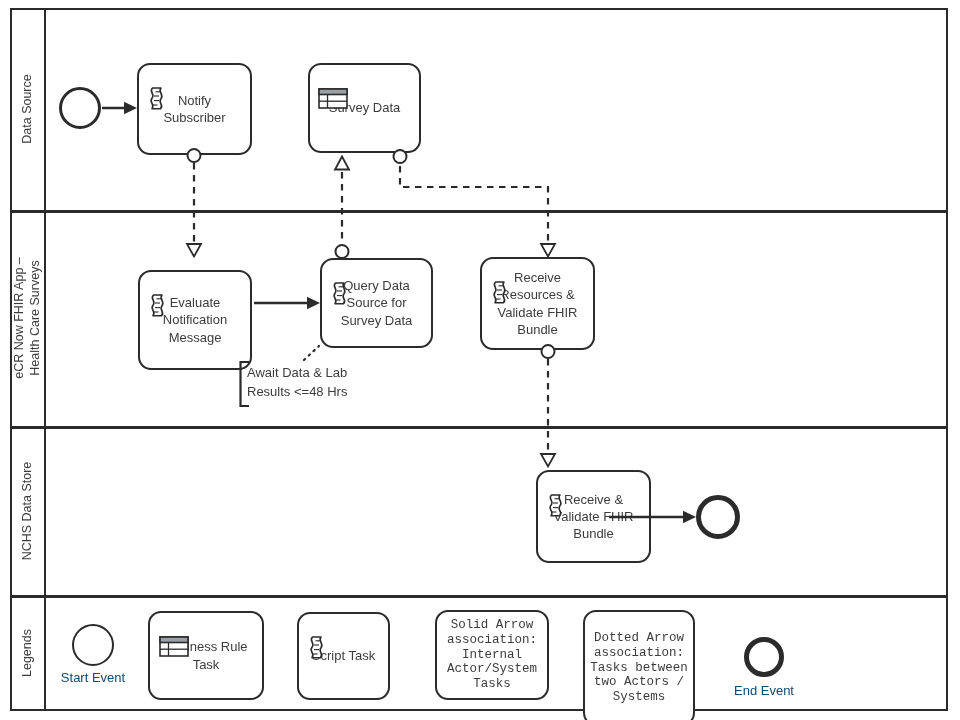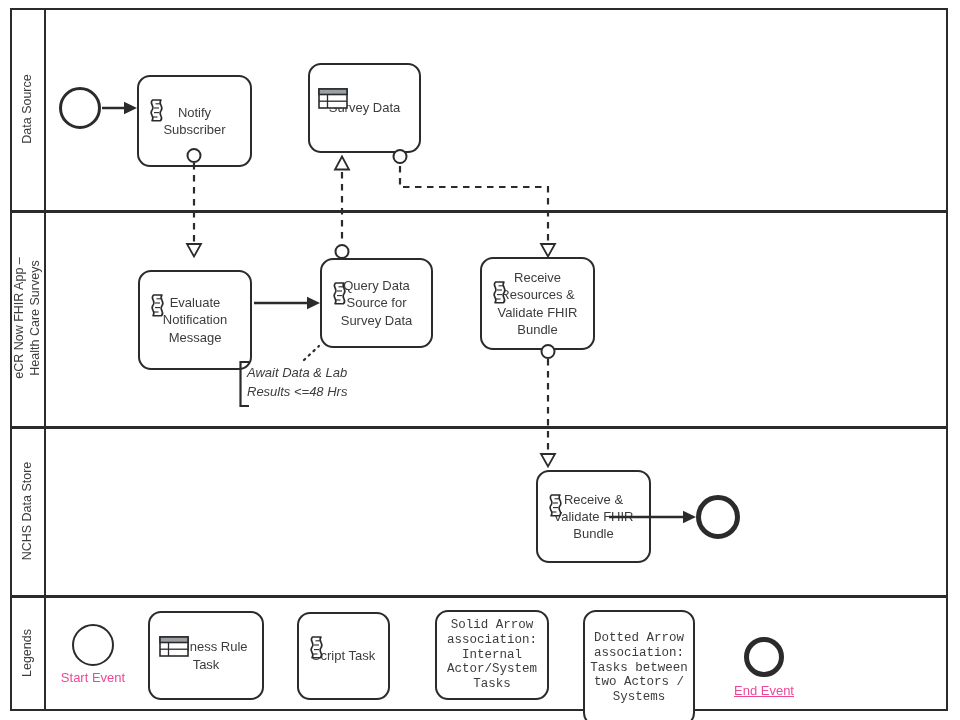--- a/index.html
+++ b/index.html
@@ -10,21 +10,21 @@
   .vline{position:absolute;left:43.5px;top:8px;width:2.5px;height:703px;background:#2b2b2b;}
   .lane-label{position:absolute;height:34px;transform:rotate(-90deg);display:flex;align-items:center;justify-content:center;
     text-align:center;font-size:12.5px;line-height:1.3;color:#3c3c3c;white-space:pre-line;}
   .task{position:absolute;box-sizing:border-box;border:2.5px solid #2b2b2b;border-radius:13px;background:#fff;
     display:flex;align-items:center;justify-content:center;text-align:center;
     font-size:13px;line-height:1.32;color:#3c3c3c;white-space:pre-line;}
   .task .icon{position:absolute;top:4px;left:7px;}
   .legend-small{font-size:12.5px;line-height:1.18;font-family:Liberation Mono, monospace;}
   .event{position:absolute;box-sizing:border-box;border-radius:50%;background:#fff;border:3px solid #2b2b2b;}
   .event.thick{border-width:5px;}
-  .event-label{position:absolute;font-size:13px;color:#ec4899;text-align:center;}
+  .event-label{position:absolute;font-size:13px;color:#0c4a6e;text-align:center;}
   .annotation{position:absolute;font-size:13px;line-height:1.45;color:#3c3c3c;white-space:pre-line;text-align:left;}
   svg.overlay{position:absolute;left:0;top:0;width:960px;height:720px;pointer-events:none;}
   svg.overlay .solid{stroke:#2b2b2b;stroke-width:2.5;fill:none;}
   svg.overlay .dashed{stroke:#2b2b2b;stroke-width:2.2;fill:none;stroke-dasharray:6.5 5.5;}
   svg.overlay .dotted{stroke:#2b2b2b;stroke-width:2.2;fill:none;stroke-dasharray:1.5 5;stroke-linecap:round;}
   svg.overlay .fillhead{fill:#2b2b2b;stroke:none;}
   svg.overlay .openhead{fill:#ffffff;stroke:#2b2b2b;stroke-width:1.8;stroke-linejoin:miter;}
   svg.overlay .dot{fill:#ffffff;stroke:#2b2b2b;stroke-width:2;}
   svg.overlay .bracket{stroke:#2b2b2b;stroke-width:2.2;fill:none;}
 </style>
@@ -40,21 +40,21 @@
   <div class="vline"></div>
 
   <div class="lane-label" style="left:-74px;top:92px;width:202px;">Data Source</div>
   <div class="lane-label" style="left:-81px;top:301px;width:216px;">eCR Now FHIR App –
 Health Care Surveys</div>
   <div class="lane-label" style="left:-57px;top:494px;width:168px;">NCHS Data Store</div>
   <div class="lane-label" style="left:-30px;top:636px;width:114px;">Legends</div>
 
   <div class="event" style="left:59px;top:87px;width:42px;height:42px;"></div>
 
-  <div class="task" style="left:137px;top:75px;width:115px;height:92px;">
+  <div class="task" style="left:137px;top:63px;width:115px;height:92px;">
     <span class="icon">
       <svg width="21" height="25" viewBox="0 0 21 25">
         <path d="M6.5 2 C2.5 5.5 9.5 8.2 6 12.2 C2.5 16.2 9.5 18.7 6 22.7 L14.5 22.7 C18.5 19.2 11.5 16.7 15 12.7 C18.5 8.7 11.5 6 15 2 Z" fill="#fff" stroke="#2b2b2b" stroke-width="1.6" stroke-linejoin="round"></path>
         <line x1="9.5" y1="5.8" x2="14.5" y2="5.8" stroke="#2b2b2b" stroke-width="1.1"></line>
         <line x1="8" y1="10" x2="13" y2="10" stroke="#2b2b2b" stroke-width="1.1"></line>
         <line x1="8" y1="14.6" x2="13" y2="14.6" stroke="#2b2b2b" stroke-width="1.1"></line>
         <line x1="6.5" y1="19" x2="11.5" y2="19" stroke="#2b2b2b" stroke-width="1.1"></line>
       </svg>
     </span>
     <span>Notify
@@ -112,21 +112,21 @@
         <line x1="8" y1="14.6" x2="13" y2="14.6" stroke="#2b2b2b" stroke-width="1.1"></line>
         <line x1="6.5" y1="19" x2="11.5" y2="19" stroke="#2b2b2b" stroke-width="1.1"></line>
       </svg>
     </span>
     <span>Receive
 Resources &amp;
 Validate FHIR
 Bundle</span>
   </div>
 
-  <div class="annotation" style="left:247px;top:364px;width:130px;font-style:italic;">Await Data &amp; Lab
+  <div class="annotation" style="left:247px;top:364px;width:130px;">Await Data &amp; Lab
 Results &lt;=48 Hrs</div>
 
   <div class="task" style="left:492px;top:470px;width:115px;height:93px;margin-left:44px;">
     <span class="icon">
       <svg width="21" height="25" viewBox="0 0 21 25">
         <path d="M6.5 2 C2.5 5.5 9.5 8.2 6 12.2 C2.5 16.2 9.5 18.7 6 22.7 L14.5 22.7 C18.5 19.2 11.5 16.7 15 12.7 C18.5 8.7 11.5 6 15 2 Z" fill="#fff" stroke="#2b2b2b" stroke-width="1.6" stroke-linejoin="round"></path>
         <line x1="9.5" y1="5.8" x2="14.5" y2="5.8" stroke="#2b2b2b" stroke-width="1.1"></line>
         <line x1="8" y1="10" x2="13" y2="10" stroke="#2b2b2b" stroke-width="1.1"></line>
         <line x1="8" y1="14.6" x2="13" y2="14.6" stroke="#2b2b2b" stroke-width="1.1"></line>
         <line x1="6.5" y1="19" x2="11.5" y2="19" stroke="#2b2b2b" stroke-width="1.1"></line>
@@ -178,21 +178,21 @@
 
   <div class="task legend-small" style="left:583px;top:610px;width:112px;height:116px;">
     <span>Dotted Arrow
 association:
 Tasks between
 two Actors /
 Systems</span>
   </div>
 
   <div class="event thick" style="left:744px;top:637px;width:40px;height:40px;"></div>
-  <div class="event-label" style="left:723px;top:683px;width:82px;text-decoration:underline;">End Event</div>
+  <div class="event-label" style="left:723px;top:683px;width:82px;">End Event</div>
 
   <svg class="overlay">
 
     <g>
       <line class="solid" x1="102" y1="108" x2="125" y2="108"></line>
       <polygon class="fillhead" points="124,101.8 137,108 124,114.2"></polygon>
     </g>
 
     <g>
       <line class="dashed" x1="194" y1="163" x2="194" y2="242"></line>

